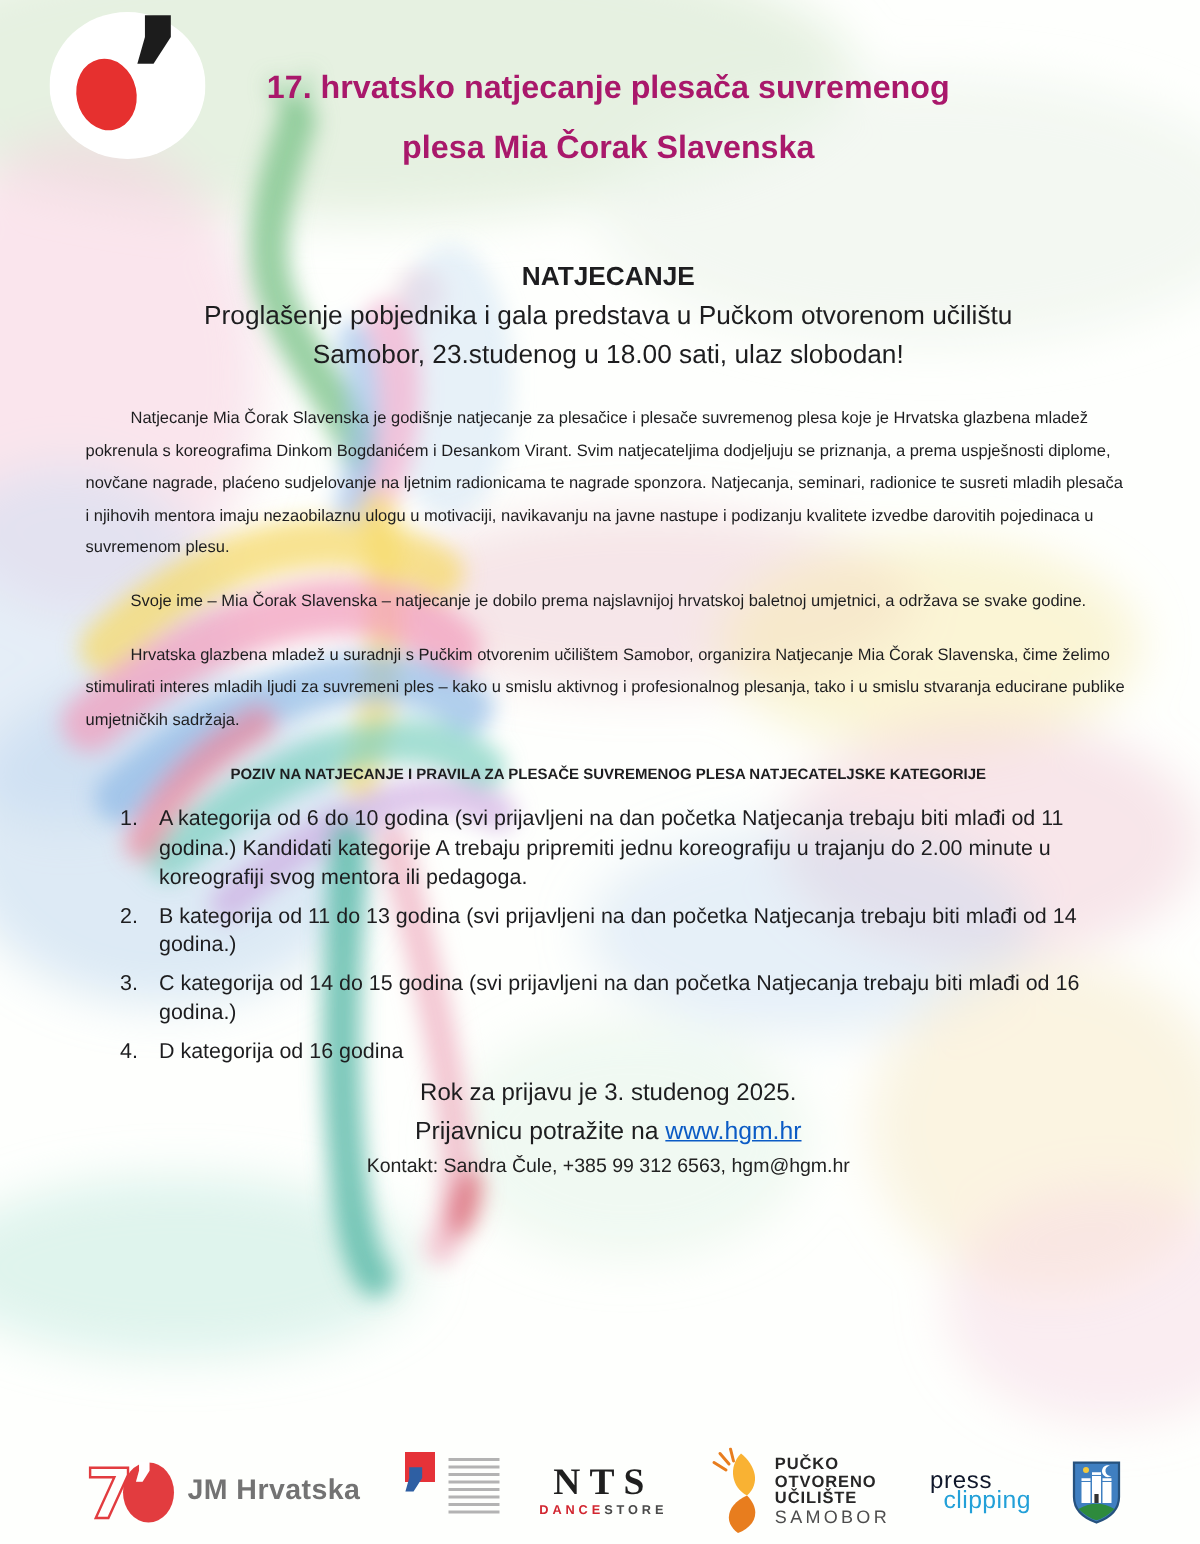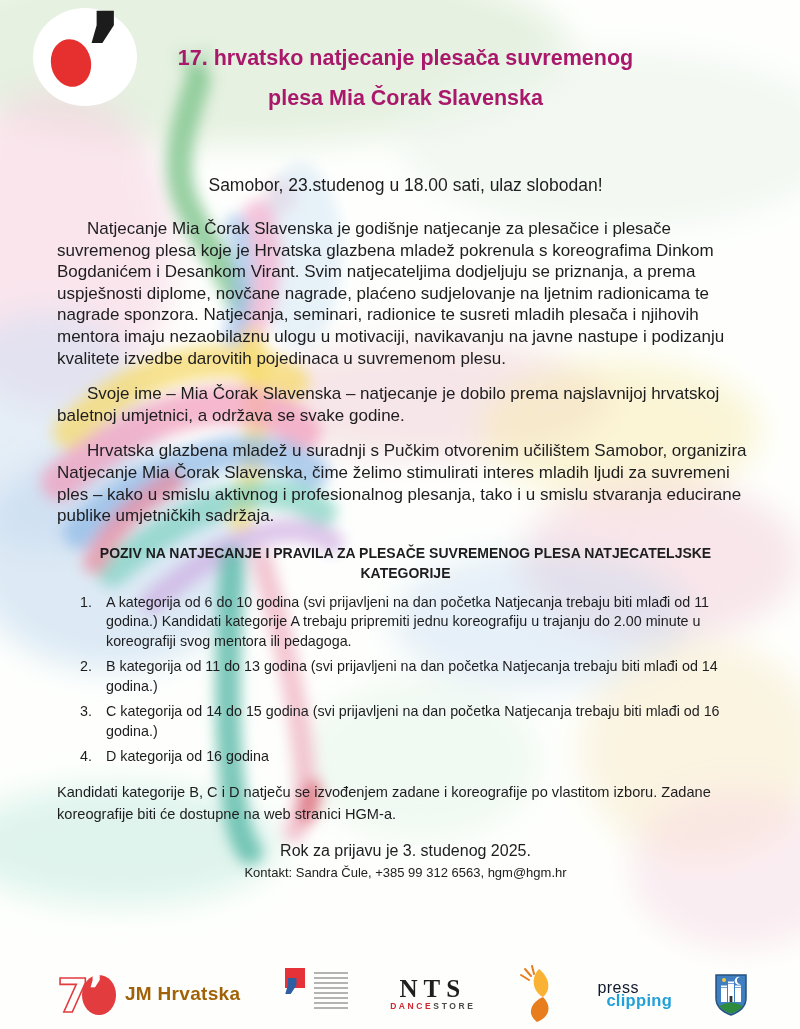--- a/index.html
+++ b/index.html
@@ -9,58 +9,58 @@
   .content{position:absolute;inset:0;padding:38px 46px 0 57px;color:#1d1d1f;}
 
   .hgm-logo{position:absolute;left:33px;top:8px;width:104px;height:98px;}
 
   .title{margin:0;text-align:center;color:#a9186b;font-weight:bold;font-size:21.5px;line-height:40px;}
 
   .event{margin-top:54px;text-align:center;}
   .event-heading{font-weight:bold;font-size:17.5px;line-height:25px;}
   .event-line{font-size:17.5px;line-height:26px;}
 
-  .para{margin:0;font-size:17px;line-height:21.6px;text-indent:30px;text-align:left;}
+  .para{margin:0;font-size:11px;line-height:21.6px;text-indent:30px;text-align:left;}
   .p1{margin-top:20px;}
   .p2{margin-top:14px;}
   .p3{margin-top:14px;}
 
-  .rules-heading{margin-top:16px;text-align:center;font-weight:bold;font-size:14px;line-height:20px;}
+  .rules-heading{margin-top:16px;text-align:center;font-weight:bold;font-size:10px;line-height:20px;}
 
   .rules-list{margin-top:10px;padding-left:23px;}
   .rule-item{display:flex;margin-bottom:6px;font-size:14.3px;line-height:19.5px;}
   .rule-num{width:26px;flex:0 0 26px;}
   .rule-text{flex:1;}
 
   .note{margin-top:14px;font-size:14.6px;line-height:22px;}
 
   .center-block{text-align:center;}
   .fee{margin-top:12px;font-size:16px;line-height:22px;}
   .deadline{font-weight:normal;font-size:16px;line-height:24px;}
   .form-line{font-size:16.5px;line-height:26px;}
   .form-link{color:#0b5bc5;text-decoration:underline;}
   .contact{font-size:13px;line-height:20px;color:#222;}
 
   .footer{position:absolute;left:0;right:0;top:963px;height:62px;display:flex;align-items:center;justify-content:space-between;padding:0 52px 0 57px;}
   .jm{display:flex;align-items:center;gap:6px;}
-  .jm-text{font-size:19px;font-weight:bold;color:#a16207;letter-spacing:.3px;}
+  .jm-text{font-size:19px;font-weight:bold;color:#737373;letter-spacing:.3px;}
   .ministry{display:flex;align-items:flex-start;gap:6px;}
   .ministry-bars{display:flex;flex-direction:column;gap:3px;padding-top:4px;}
   .ministry-bars i{display:block;width:34px;height:2px;background:#b3b3b3;}
   .nts{text-align:center;}
   .nts-main{font-family:"Liberation Serif",serif;font-weight:bold;font-size:25px;letter-spacing:6px;color:#1f1f1f;line-height:24px;}
   .nts-sub{font-size:8.5px;letter-spacing:2.6px;line-height:11px;}
   .nts-sub .red{color:#d22630;font-weight:bold;}
   .nts-sub .dark{color:#4a4a4a;font-weight:bold;}
   .samobor{display:flex;align-items:center;gap:7px;}
   .samobor-text div{font-weight:bold;font-size:11px;line-height:11.5px;letter-spacing:.6px;color:#262626;}
   .samobor-text .sam{font-weight:normal;font-size:12px;letter-spacing:2.2px;color:#4d4d4d;}
   .press{line-height:14px;}
   .press .light{font-size:16px;color:#0f172a;letter-spacing:.5px;}
-  .press .bold{font-size:16.5px;font-weight:bold;color:#22a0d8;letter-spacing:.3px;display:block;margin-left:9px;margin-top:-2px;}
+  .press .bold{font-size:16.5px;font-weight:normal;color:#22a0d8;letter-spacing:.3px;display:block;margin-left:9px;margin-top:-2px;}
 </style>
 </head>
 <body>
 
 <div class="page">
 
   <svg class="bg" width="800" height="1029" viewBox="0 0 800 1029">
     <defs>
       <filter id="soft" x="-40%" y="-40%" width="180%" height="180%">
           <feGaussianBlur stdDeviation="16"></feGaussianBlur>
@@ -116,20 +116,22 @@
   </svg>
 
   <div class="content">
 
     <h1 class="title">
       <span>17. hrvatsko natjecanje plesača suvremenog</span><br>
       <span>plesa Mia Čorak Slavenska</span>
     </h1>
 
     <div class="event">
+      <div class="event-heading">NATJECANJE</div>
+      <div class="event-line">Proglašenje pobjednika i gala predstava u Pučkom otvorenom učilištu</div>
       <div class="event-line">Samobor, 23.studenog u 18.00 sati, ulaz slobodan!</div>
     </div>
 
     <p class="para p1">Natjecanje Mia Čorak Slavenska je godišnje natjecanje za plesačice i plesače suvremenog plesa koje je Hrvatska glazbena mladež pokrenula s koreografima Dinkom Bogdanićem i Desankom Virant. Svim natjecateljima dodjeljuju se priznanja, a prema uspješnosti diplome, novčane nagrade, plaćeno sudjelovanje na ljetnim radionicama te nagrade sponzora. Natjecanja, seminari, radionice te susreti mladih plesača i njihovih mentora imaju nezaobilaznu ulogu u motivaciji, navikavanju na javne nastupe i podizanju kvalitete izvedbe darovitih pojedinaca u suvremenom plesu.</p>
     <p class="para p3">Svoje ime – Mia Čorak Slavenska – natjecanje je dobilo prema najslavnijoj hrvatskoj baletnoj umjetnici, a održava se svake godine.</p>
     <p class="para p2">Hrvatska glazbena mladež u suradnji s Pučkim otvorenim učilištem Samobor, organizira Natjecanje Mia Čorak Slavenska, čime želimo stimulirati interes mladih ljudi za suvremeni ples – kako u smislu aktivnog i profesionalnog plesanja, tako i u smislu stvaranja educirane publike umjetničkih sadržaja.</p>
 
     <div class="rules-heading">POZIV NA NATJECANJE I PRAVILA ZA PLESAČE SUVREMENOG PLESA NATJECATELJSKE KATEGORIJE</div>
 
     <div class="rules-list">
@@ -144,24 +146,26 @@
       <div class="rule-item">
         <span class="rule-num">3.</span>
         <span class="rule-text">C kategorija od 14 do 15 godina (svi prijavljeni na dan početka Natjecanja trebaju biti mlađi od 16 godina.)</span>
       </div>
       <div class="rule-item">
         <span class="rule-num">4.</span>
         <span class="rule-text">D kategorija od 16 godina</span>
       </div>
     </div>
 
-    <p class="note">Kandidati kategorije B, C i D natječu se izvođenjem zadane i koreografije po vlastitom izboru. Zadane koreografije biti će dostupne na web stranici HGM-a.</p>
 
     <div class="center-block">
       <div class="deadline">Rok za prijavu je 3. studenog 2025.</div>
+      <div class="form-line">
+        <span>Prijavnicu potražite na </span><a href="#" class="form-link">www.hgm.hr</a>
+      </div>
       <div class="contact">Kontakt: Sandra Čule, +385 99 312 6563, hgm@hgm.hr</div>
     </div>
 
   </div>
 
   <div class="footer">
 
     <div class="jm">
       <svg width="62" height="48" viewBox="0 0 62 48">
         <text x="0" y="42" font-family="DejaVu Sans, sans-serif" font-size="46" font-weight="bold" fill="none" stroke="#e23c3f" stroke-width="1.6">7</text>
@@ -196,20 +200,26 @@
     <div class="samobor">
       <svg width="38" height="58" viewBox="0 0 38 58">
         <g stroke="#e87d1e" stroke-width="2" stroke-linecap="round">
           <line x1="4" y1="10" x2="12" y2="15"></line>
             <line x1="8" y1="4" x2="14" y2="11"></line>
             <line x1="15" y1="1" x2="17" y2="9"></line>
         </g>
         <path d="M22,4 C32,12 35,24 26,32 C16,27 13,13 22,4 Z" fill="#f9b233"></path>
         <path d="M26,32 C35,41 33,52 20,57 C9,49 14,37 26,32 Z" fill="#e87d1e"></path>
       </svg>
+      <div class="samobor-text">
+        <div>PUČKO</div>
+        <div>OTVORENO</div>
+        <div>UČILIŠTE</div>
+        <div class="sam">SAMOBOR</div>
+      </div>
     </div>
 
     <div class="press">
       <span class="light">press</span>
       <span class="bold">clipping</span>
     </div>
 
     <svg width="34" height="44" viewBox="0 0 34 44">
       <path d="M2,3 h30 v23 c0,10 -8,14.5 -15,17 c-7,-2.5 -15,-7 -15,-17 Z" fill="#3f7fc1" stroke="#26527e" stroke-width="1.5"></path>
       <circle cx="10" cy="8" r="2" fill="#f3c93c"></circle>

